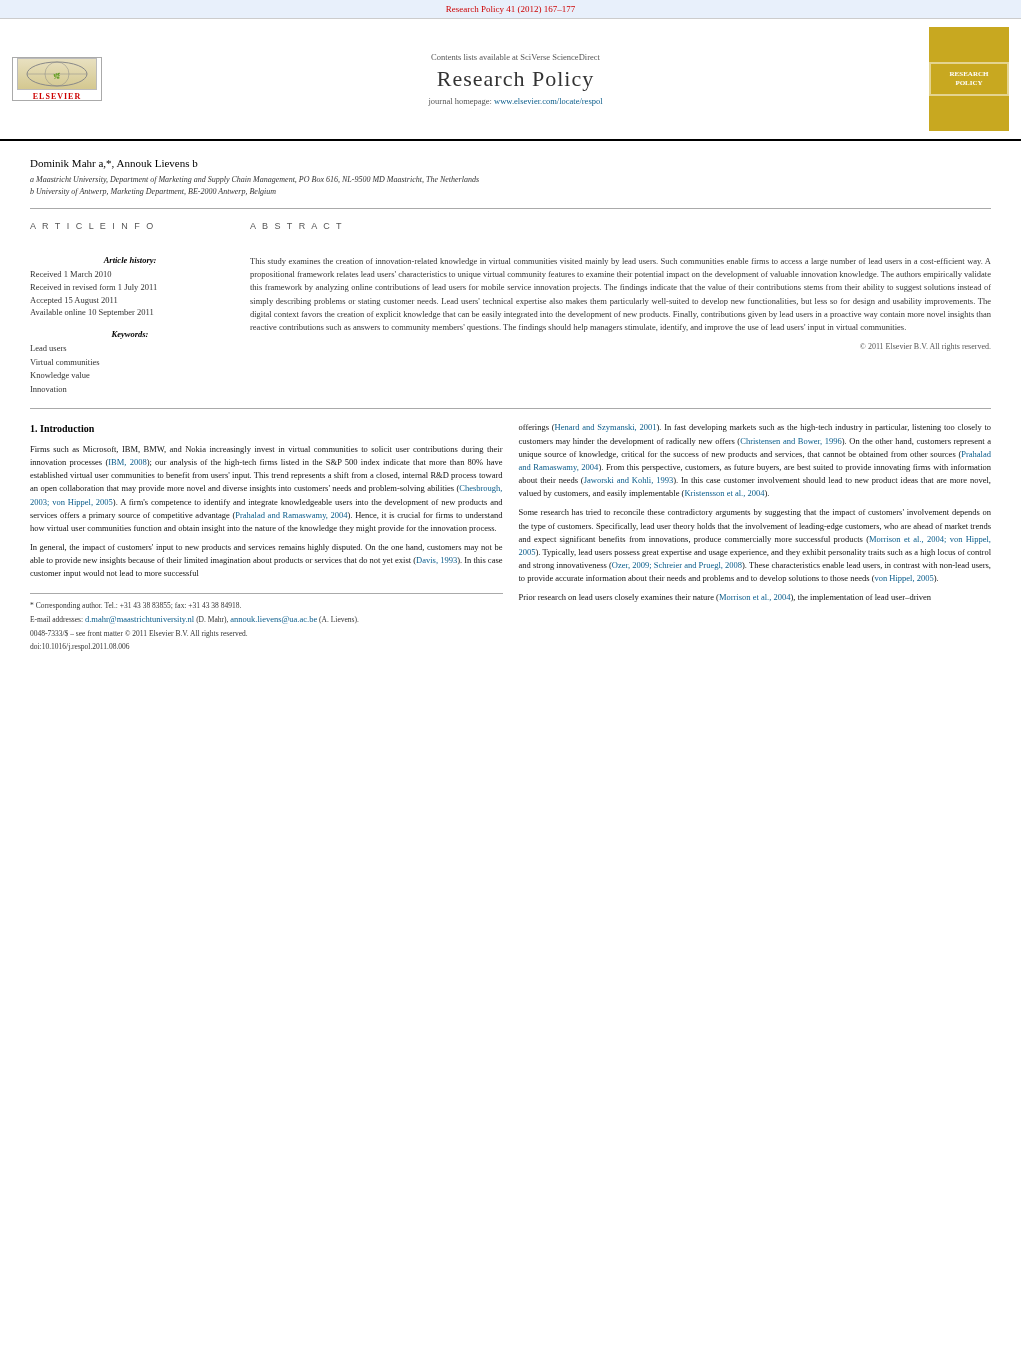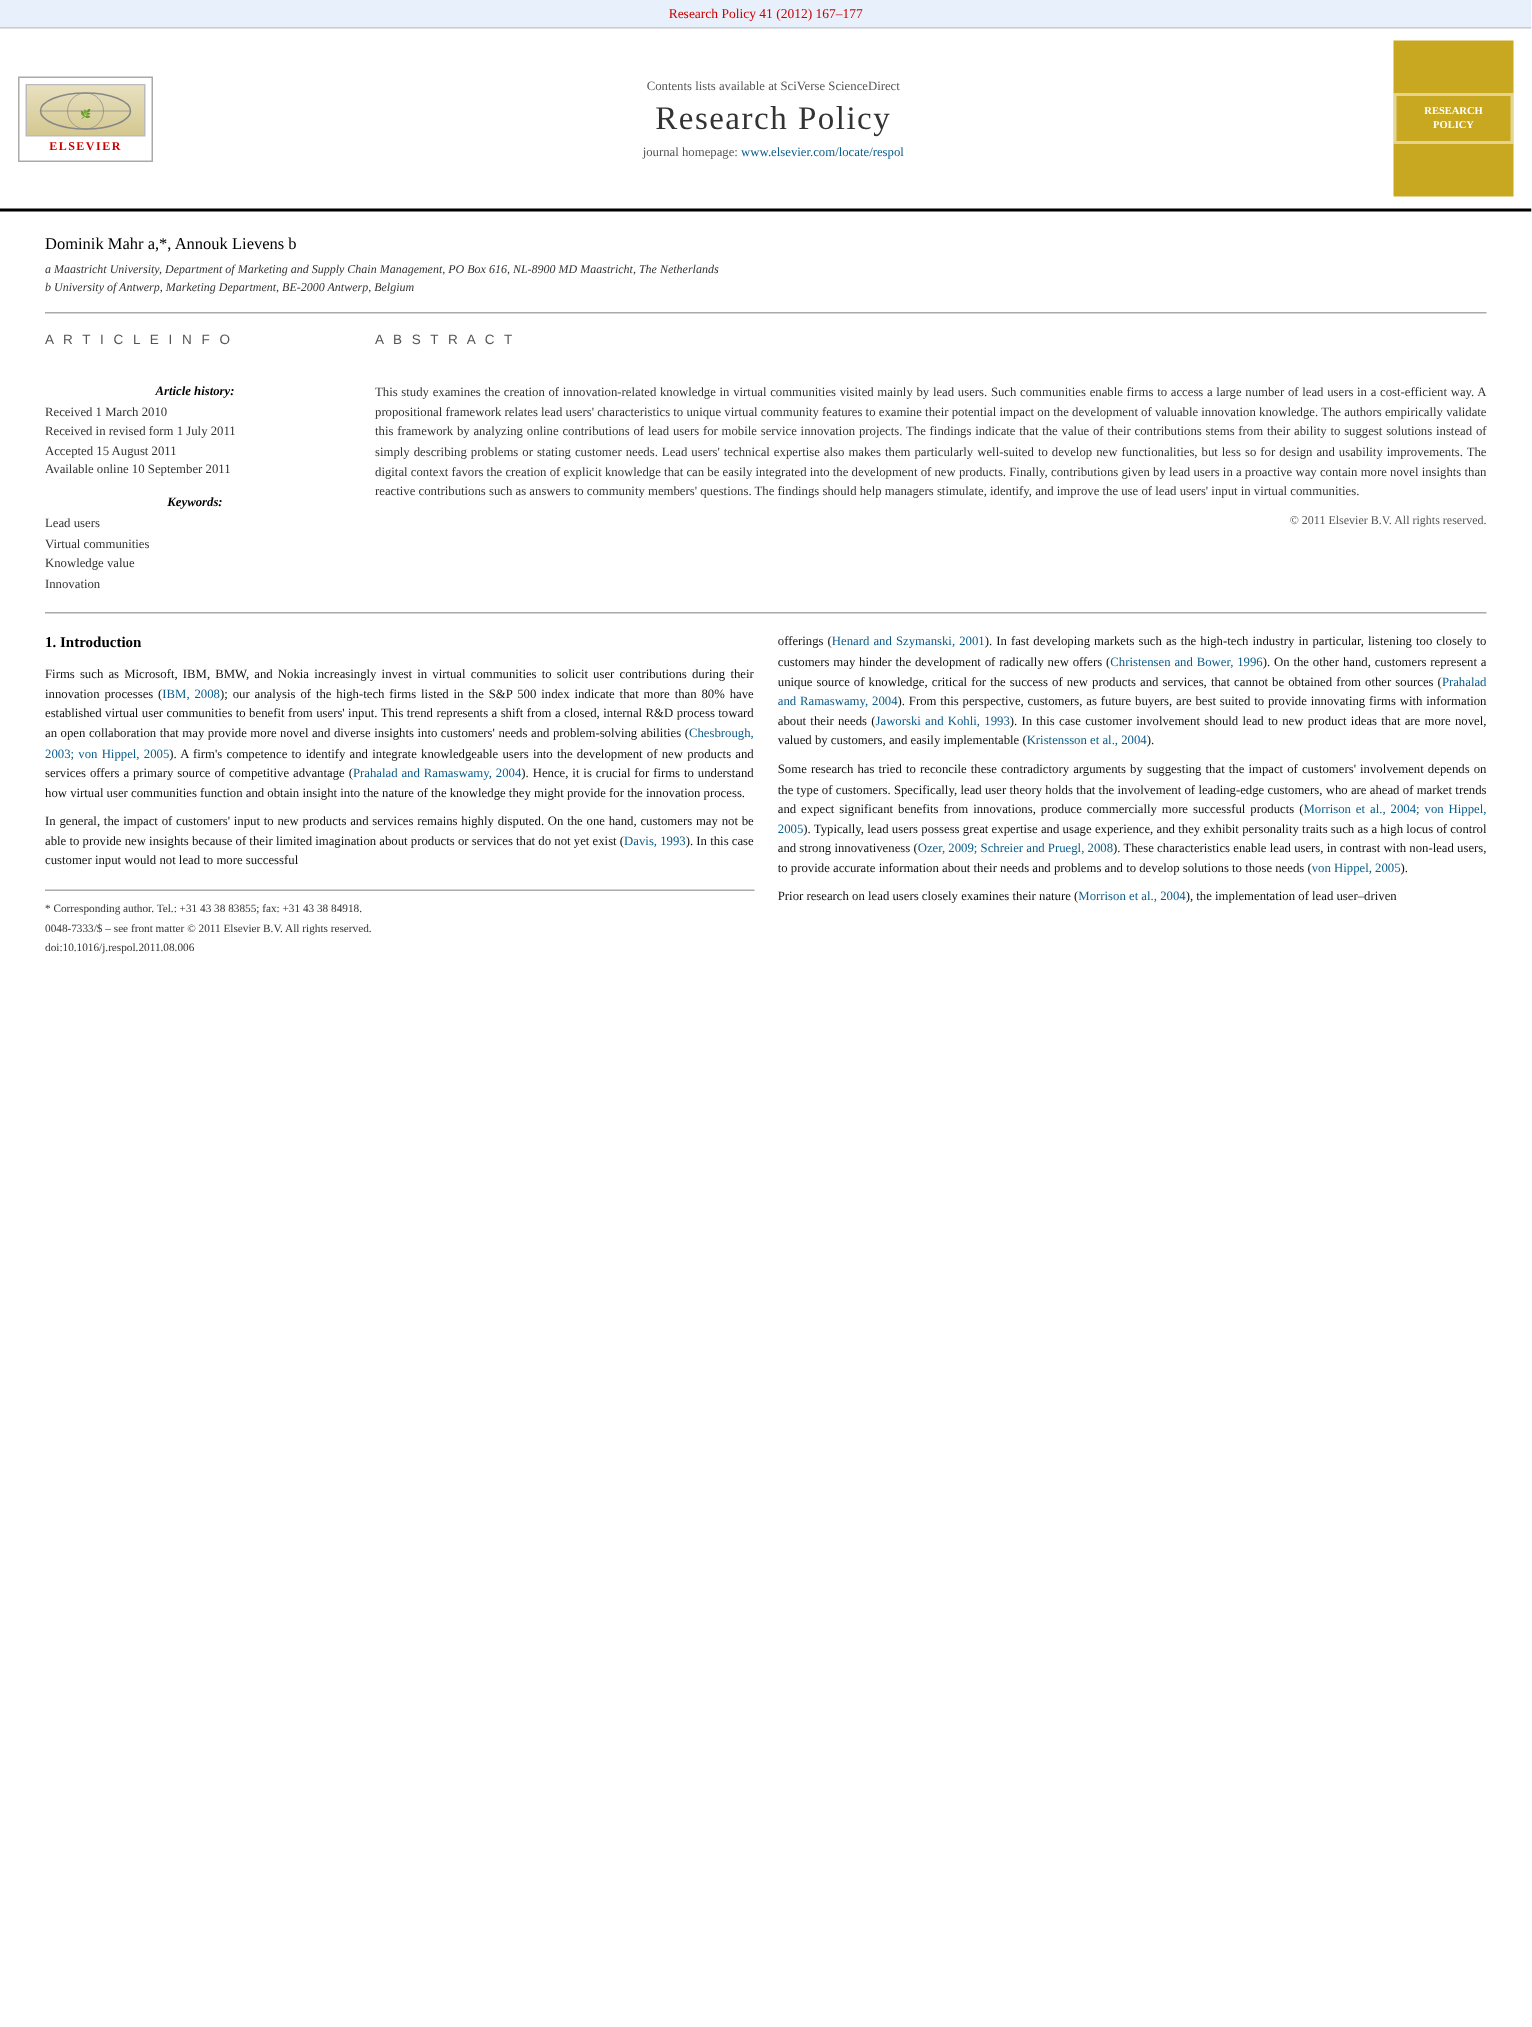--- a/index.html
+++ b/index.html
@@ -25,21 +25,21 @@
     
     .journal-header {
       display: flex;
       align-items: center;
       justify-content: space-between;
       padding: 8px 12px;
       border-bottom: 2px solid #000;
     }
     .elsevier-logo {
       width: 90px;
-      height: 57px;
+      height: 44px;
       display: flex;
       flex-direction: column;
       align-items: center;
       justify-content: center;
       border: 1px solid #aaa;
       font-size: 7px;
       color: #555;
     }
     .elsevier-logo .logo-top {
       width: 80px;
@@ -275,21 +275,21 @@
 
 <div class="article-content">
 
 
   <div class="authors">
     <span>
       <span>Dominik Mahr a,*, Annouk Lievens b</span>
     </span>
   </div>
 
-  <div class="affiliation">a Maastricht University, Department of Marketing and Supply Chain Management, PO Box 616, NL-8900 MD Maastricht, The Netherlands</div>
+  <div class="affiliation">a Maastricht University, Department of Marketing and Supply Chain Management, PO Box 616, NL-9500 MD Maastricht, The Netherlands</div>
   <div class="affiliation">b University of Antwerp, Marketing Department, BE-2000 Antwerp, Belgium</div>
 
   <hr class="section-divider">
 
   <div class="info-section">
 
     <div class="article-info">
       <div class="info-heading">A R T I C L E   I N F O</div>
 
       <div class="info-subheading">Article history:</div>
@@ -329,20 +329,27 @@
       <div class="body-para">
         Firms such as Microsoft, IBM, BMW, and Nokia increasingly invest in virtual communities to solicit user contributions during their innovation processes (<a href="#" class="ref-link">IBM, 2008</a>); our analysis of the high-tech firms listed in the S&amp;P 500 index indicate that more than 80% have established virtual user communities to benefit from users' input. This trend represents a shift from a closed, internal R&amp;D process toward an open collaboration that may provide more novel and diverse insights into customers' needs and problem-solving abilities (<a href="#" class="ref-link">Chesbrough, 2003; von Hippel, 2005</a>). A firm's competence to identify and integrate knowledgeable users into the development of new products and services offers a primary source of competitive advantage (<a href="#" class="ref-link">Prahalad and Ramaswamy, 2004</a>). Hence, it is crucial for firms to understand how virtual user communities function and obtain insight into the nature of the knowledge they might provide for the innovation process.
       </div>
 
       <div class="body-para">
         In general, the impact of customers' input to new products and services remains highly disputed. On the one hand, customers may not be able to provide new insights because of their limited imagination about products or services that do not yet exist (<a href="#" class="ref-link">Davis, 1993</a>). In this case customer input would not lead to more successful
       </div>
 
       <div class="footnote-area">
         <div class="footnote-text">* Corresponding author. Tel.: +31 43 38 83855; fax: +31 43 38 84918.</div>
+        <div class="footnote-text">
+          <span>E-mail addresses:</span>
+          <a href="#" class="ref-link">d.mahr@maastrichtuniversity.nl</a>
+          <span>(D. Mahr),</span>
+          <a href="#" class="ref-link">annouk.lievens@ua.ac.be</a>
+          <span>(A. Lievens).</span>
+        </div>
         <div class="footnote-text">0048-7333/$ – see front matter © 2011 Elsevier B.V. All rights reserved.</div>
         <div class="footnote-text">doi:10.1016/j.respol.2011.08.006</div>
       </div>
     </div>
 
     <div class="body-col">
       <div class="body-para">
         offerings (<a href="#" class="ref-link">Henard and Szymanski, 2001</a>). In fast developing markets such as the high-tech industry in particular, listening too closely to customers may hinder the development of radically new offers (<a href="#" class="ref-link">Christensen and Bower, 1996</a>). On the other hand, customers represent a unique source of knowledge, critical for the success of new products and services, that cannot be obtained from other sources (<a href="#" class="ref-link">Prahalad and Ramaswamy, 2004</a>). From this perspective, customers, as future buyers, are best suited to provide innovating firms with information about their needs (<a href="#" class="ref-link">Jaworski and Kohli, 1993</a>). In this case customer involvement should lead to new product ideas that are more novel, valued by customers, and easily implementable (<a href="#" class="ref-link">Kristensson et al., 2004</a>).
       </div>
 

